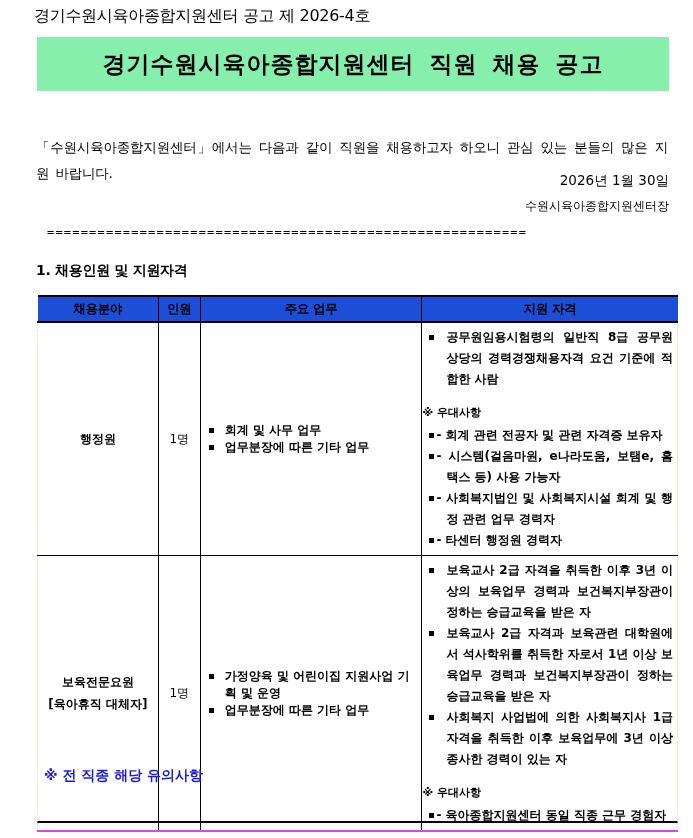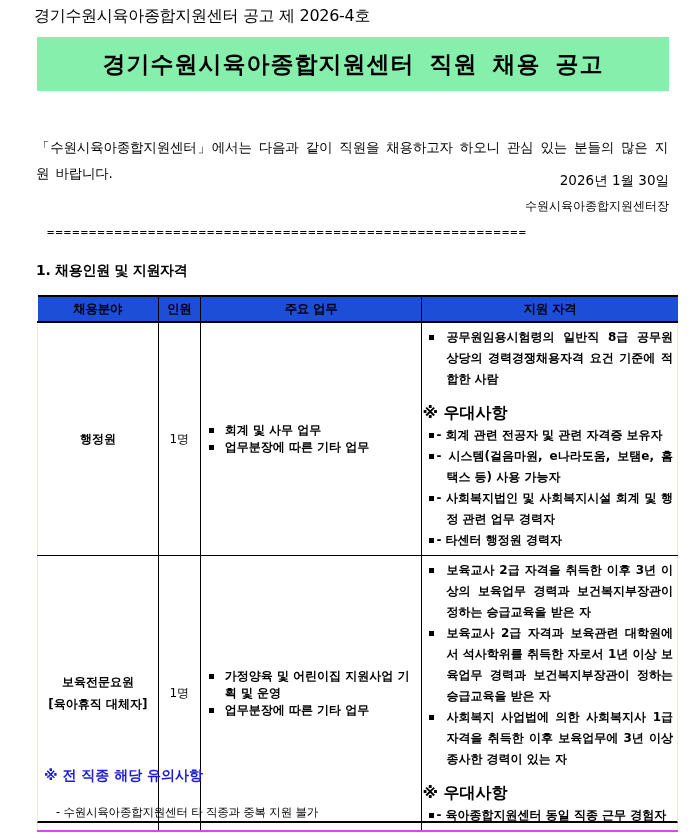--- a/index.html
+++ b/index.html
@@ -27,21 +27,21 @@
   table.grid tr.row-b td { border-bottom:2px solid #d946ef; }
   .c-field { text-align:center; font-size:12px; line-height:22px;font-weight:bold; }
   .c-count { text-align:center; font-size:12px; }
   .duties { list-style:none; margin:0; padding:0 4px 0 6px; font-weight:bold; font-size:12px; line-height:17px; }
   .duties li { position:relative; padding-left:18px; }
   .duties li::before { content:""; position:absolute; left:2px; top:6px; width:5px; height:5px; background:#000; }
   .qual { padding:4px 6px 2px 6px; }
   .qual ul { list-style:none; margin:4px; padding:0; font-weight:bold; font-size:12px; line-height:21px; }
   .qual ul li { position:relative; padding-left:20px; text-align:justify; }
   .qual ul li::before { content:""; position:absolute; left:3px; top:8px; width:5px; height:5px; background:#000; }
-  .pref-title { font-weight:bold; font-size:16px; margin-top:14px; line-height:17px; }
+  .pref-title { font-weight:bold; font-size:11px; margin-top:14px; line-height:17px; }
   .pref { list-style:none; margin:0; padding:0; font-size:11px; line-height:17px; }
   .pref li { padding-left:10px; text-indent:-10px; text-align:justify; }
   .notes { position:absolute; left:37px; top:765px; width:641px; height:58px; border-bottom:2px solid #000;
            border-right:1px solid #ecebd9; border-left:1px solid #ecebd9; box-sizing:border-box; }
   .notes .nt { color:#1b1bd9; font-weight:bold; font-size:14px; position:absolute; left:6px; top:2px; }
   .notes .nl { font-size:11.5px; position:absolute; left:18px; letter-spacing:-0.2px; }
 </style>
 </head>
 <body>
 
@@ -120,14 +120,13 @@
         <ul class="pref">
           <li>- 육아종합지원센터 동일 직종 근무 경험자</li>
         </ul>
       </td>
     </tr>
   </tbody>
 </table>
 
 <div class="notes">
   <div class="nt">※ 전 직종 해당 유의사항</div>
-  <div class="nl" style="top:40px">- 수원시육아종합지원센터 타 직종과 중복 지원 불가</div>
 </div>
 
 </body></html>

